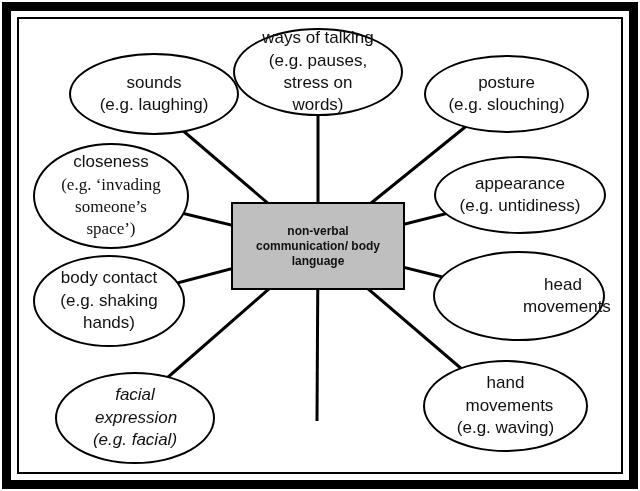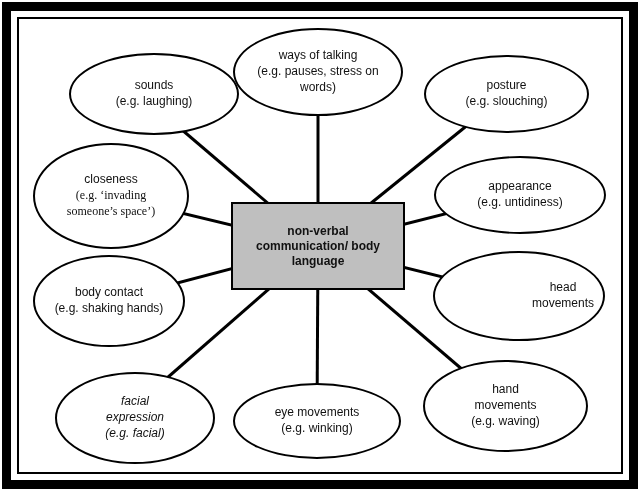--- a/index.html
+++ b/index.html
@@ -33,21 +33,21 @@
     position: absolute;
     border: 2px solid #000;
     border-radius: 50%;
     background: #fff;
     display: flex;
     flex-direction: column;
     align-items: center;
     justify-content: center;
     text-align: center;
     z-index: 2;
-    font-size: 12px;
+    font-size: 17px;
     line-height: 1.32;
     box-sizing: border-box;
   }
   .node-title { max-width: 130px; }
   .node-title.stack { max-width: 80px; }
   .node-example { max-width: 122px; }
   .node-example.narrow { max-width: 100px; font-family: Liberation Serif, serif; }
 
   .n0 { left: 69px;  top: 53px;  width: 170px; height: 82px; }
   .n1 { left: 233px; top: 28px;  width: 170px; height: 88px; }
@@ -133,24 +133,20 @@
 
   <div class="node n6">
     <div class="node-title stack">head movements</div>
   </div>
 
   <div class="node n7">
     <div class="node-title stack">facial expression</div>
     <div class="node-example">(e.g. facial)</div>
   </div>
 
-  <div class="node n8">
-    <div class="node-title">eye movements</div>
-    <div class="node-example">(e.g. winking)</div>
-  </div>
 
   <div class="node n9">
     <div class="node-title stack">hand movements</div>
     <div class="node-example">(e.g. waving)</div>
   </div>
 
   <div class="center-box">
     <div class="center-label">non-verbal communication/ body language</div>
   </div>
 

